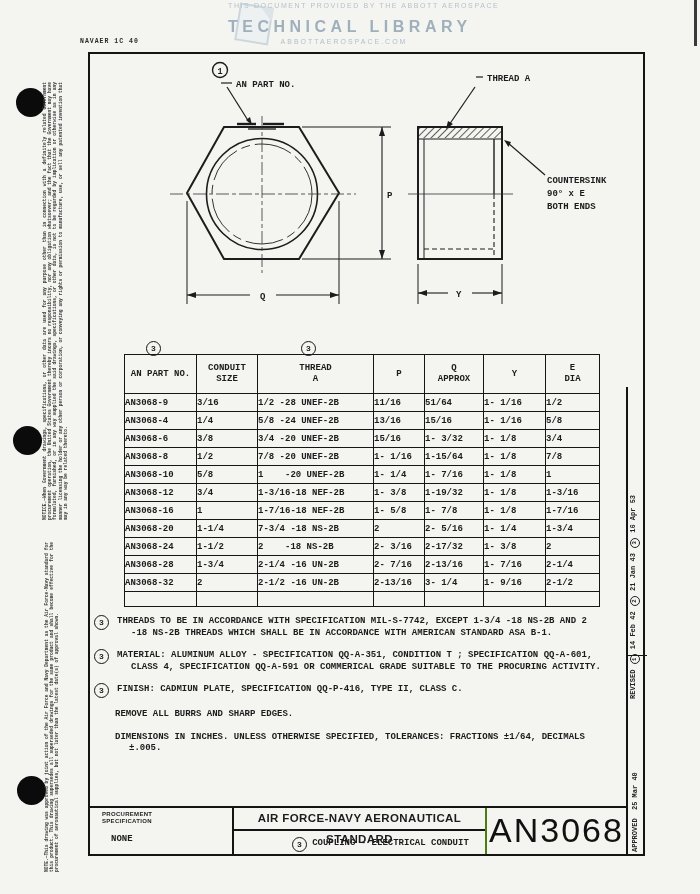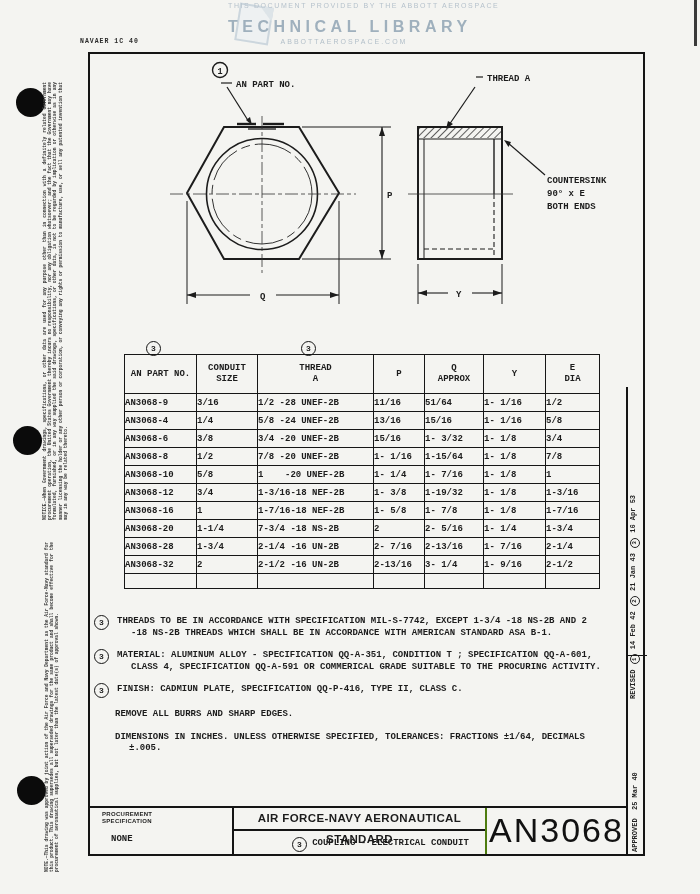--- a/index.html
+++ b/index.html
@@ -264,20 +264,29 @@
       <tr>
             <td class="c-part">AN3068-20</td>
             <td class="c-cond">1-1/4</td>
             <td class="c-thr">7-3/4 -18 NS-2B</td>
             <td class="c-p">2</td>
             <td class="c-q">2- 5/16</td>
             <td class="c-y">1- 1/4</td>
             <td class="c-e">1-3/4</td>
           </tr>
       <tr>
+            <td class="c-part">AN3068-24</td>
+            <td class="c-cond">1-1/2</td>
+            <td class="c-thr">2    -18 NS-2B</td>
+            <td class="c-p">2- 3/16</td>
+            <td class="c-q">2-17/32</td>
+            <td class="c-y">1- 3/8</td>
+            <td class="c-e">2</td>
+          </tr>
+      <tr>
             <td class="c-part">AN3068-28</td>
             <td class="c-cond">1-3/4</td>
             <td class="c-thr">2-1/4 -16 UN-2B</td>
             <td class="c-p">2- 7/16</td>
             <td class="c-q">2-13/16</td>
             <td class="c-y">1- 7/16</td>
             <td class="c-e">2-1/4</td>
           </tr>
       <tr>
             <td class="c-part">AN3068-32</td>

